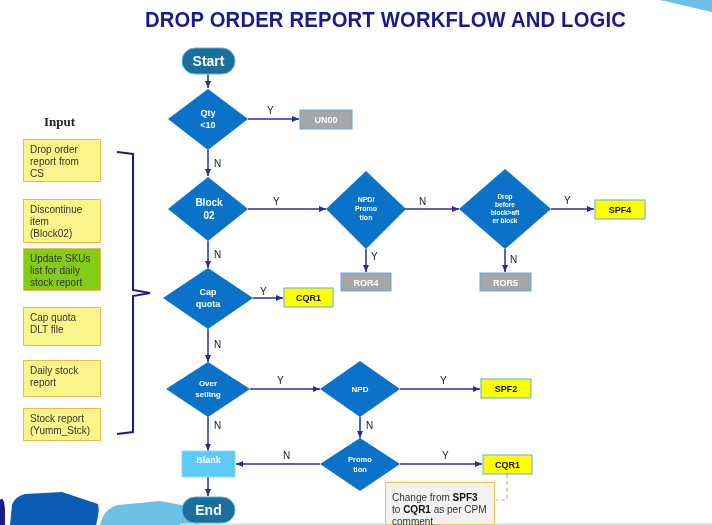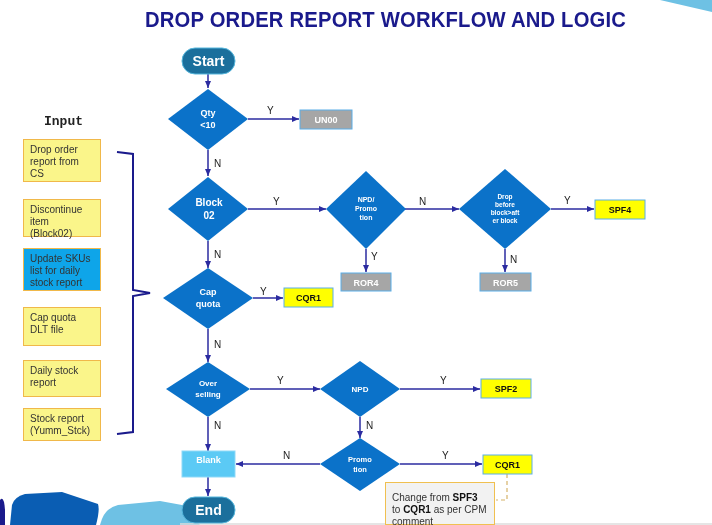--- a/index.html
+++ b/index.html
@@ -9,31 +9,31 @@
     font-family: "DejaVu Sans", sans-serif;
   }
   .title {
     position: absolute; left: 145px; top: 7px;
     font-family: "Liberation Sans", sans-serif;
     font-weight: bold; font-size: 22px; color: #1a1a8c; letter-spacing: 0.2px;
     transform: scaleX(0.92); transform-origin: left top;
   }
   .input-heading {
     position: absolute; left: 44px; top: 114px;
-    font-family: Liberation Mono, monospace;
+    font-family: Liberation Serif, serif;
     font-weight: bold; font-size: 13px; color: #222;
   }
   .input-box {
     position: absolute; left: 23px; width: 78px;
     background: #faf58a; border: 1.5px solid #f0b84a;
     font-family: "Liberation Sans", sans-serif;
     font-size: 10px; line-height: 12px; color: #333;
     padding: 4px 8px 4px 6px; box-sizing: border-box;
   }
-  .input-box.green { background: #0ea5e9; }
+  .input-box.green { background: #84cc16; }
   svg.flow { position: absolute; left: 0; top: 0; }
   .node-text {
     font-family: "Liberation Sans", sans-serif; font-weight: bold; fill: #fff;
   }
   .edge-label { font-family: "Liberation Sans", sans-serif; font-size: 10px; fill: #222; }
   .note {
     position: absolute; left: 385px; top: 482px; width: 110px; height: 43px;
     background: #f2f2f2; border: 1.5px solid #f0c050; box-sizing: border-box;
     font-family: "Liberation Sans", sans-serif; font-size: 10px; line-height: 12px;
     color: #333; padding: 9px 6px;
@@ -41,21 +41,21 @@
   .note b { color: #111; }
 </style>
 </head>
 <body>
 
 <div class="title">DROP ORDER REPORT WORKFLOW AND LOGIC</div>
 
 <div class="input-heading">Input</div>
 
 <div class="input-box" style="top:139px;height:43px;">Drop order report from CS</div>
-<div class="input-box" style="top:199px;height:38px;">Discontinue item (Block02)</div>
+<div class="input-box" style="top:199px;height:44px;">Discontinue item (Block02)</div>
 <div class="input-box green" style="top:248px;height:43px;">Update SKUs list for daily stock report</div>
 <div class="input-box" style="top:307px;height:39px;">Cap quota DLT file</div>
 <div class="input-box" style="top:360px;height:37px;">Daily stock report</div>
 <div class="input-box" style="top:408px;height:33px;">Stock report (Yumm_Stck)</div>
 
 <svg class="flow" width="712" height="525" viewBox="0 0 712 525">
   <defs>
     <marker id="arr" markerWidth="8" markerHeight="8" refX="7" refY="4" orient="auto" markerUnits="userSpaceOnUse">
       <path d="M0,1 L7,4 L0,7 Z" fill="#2b2ba0"></path>
     </marker>

